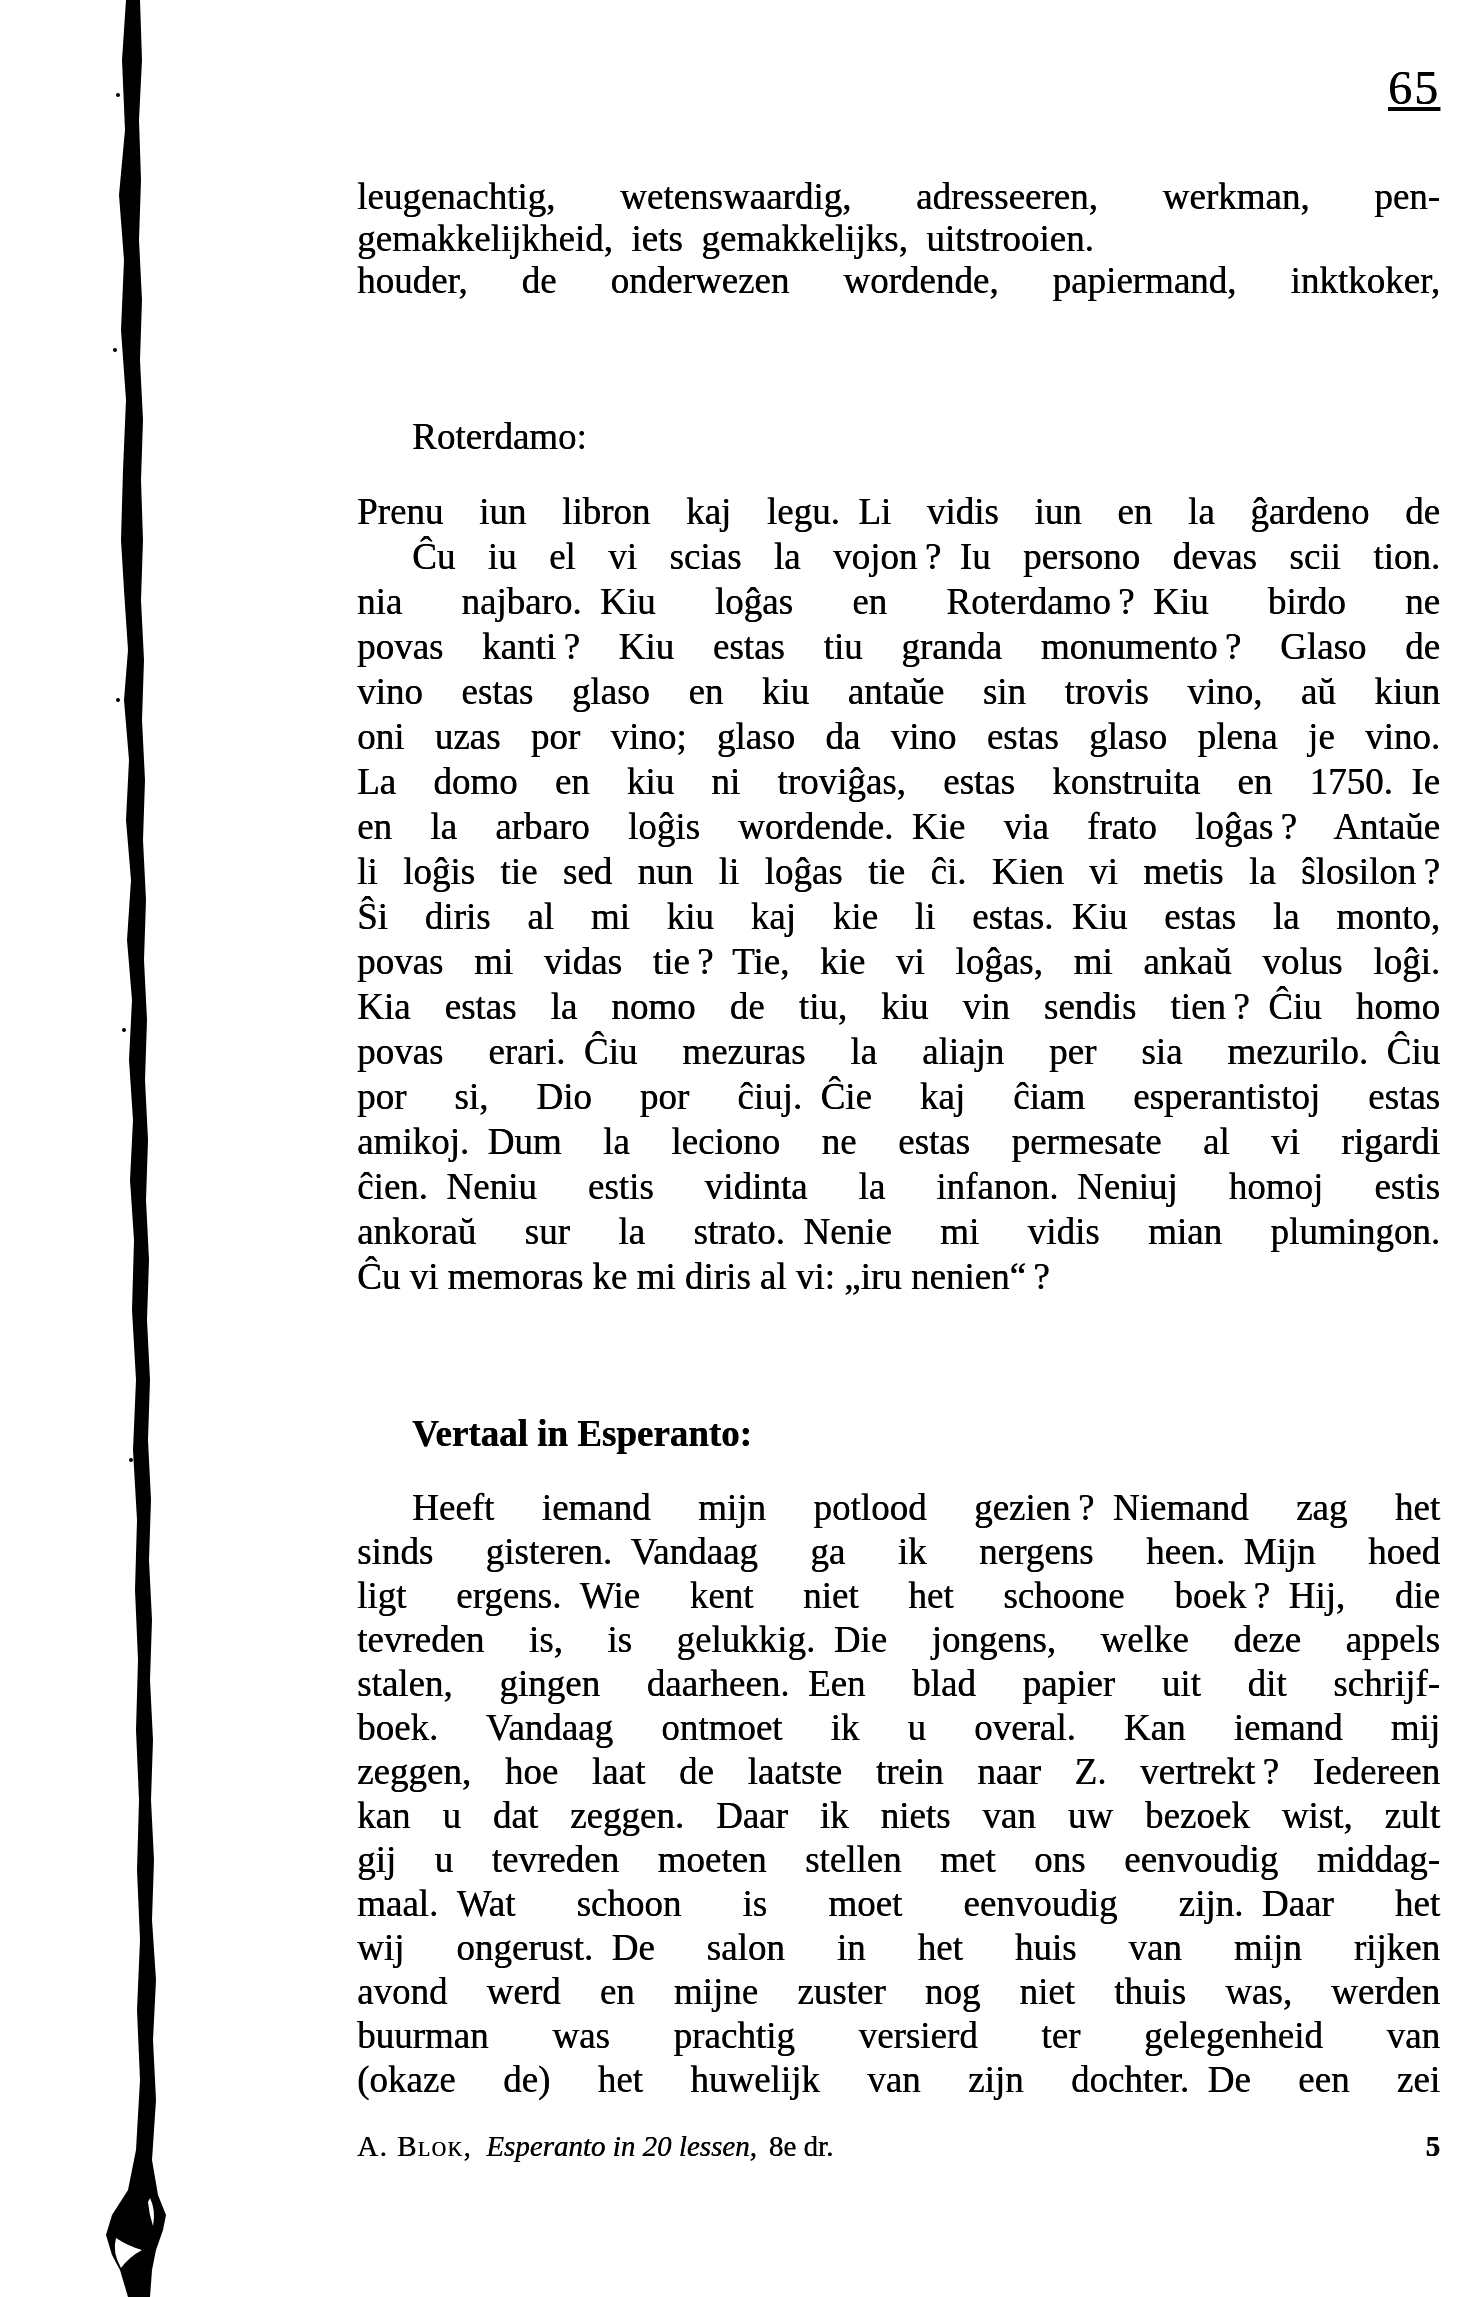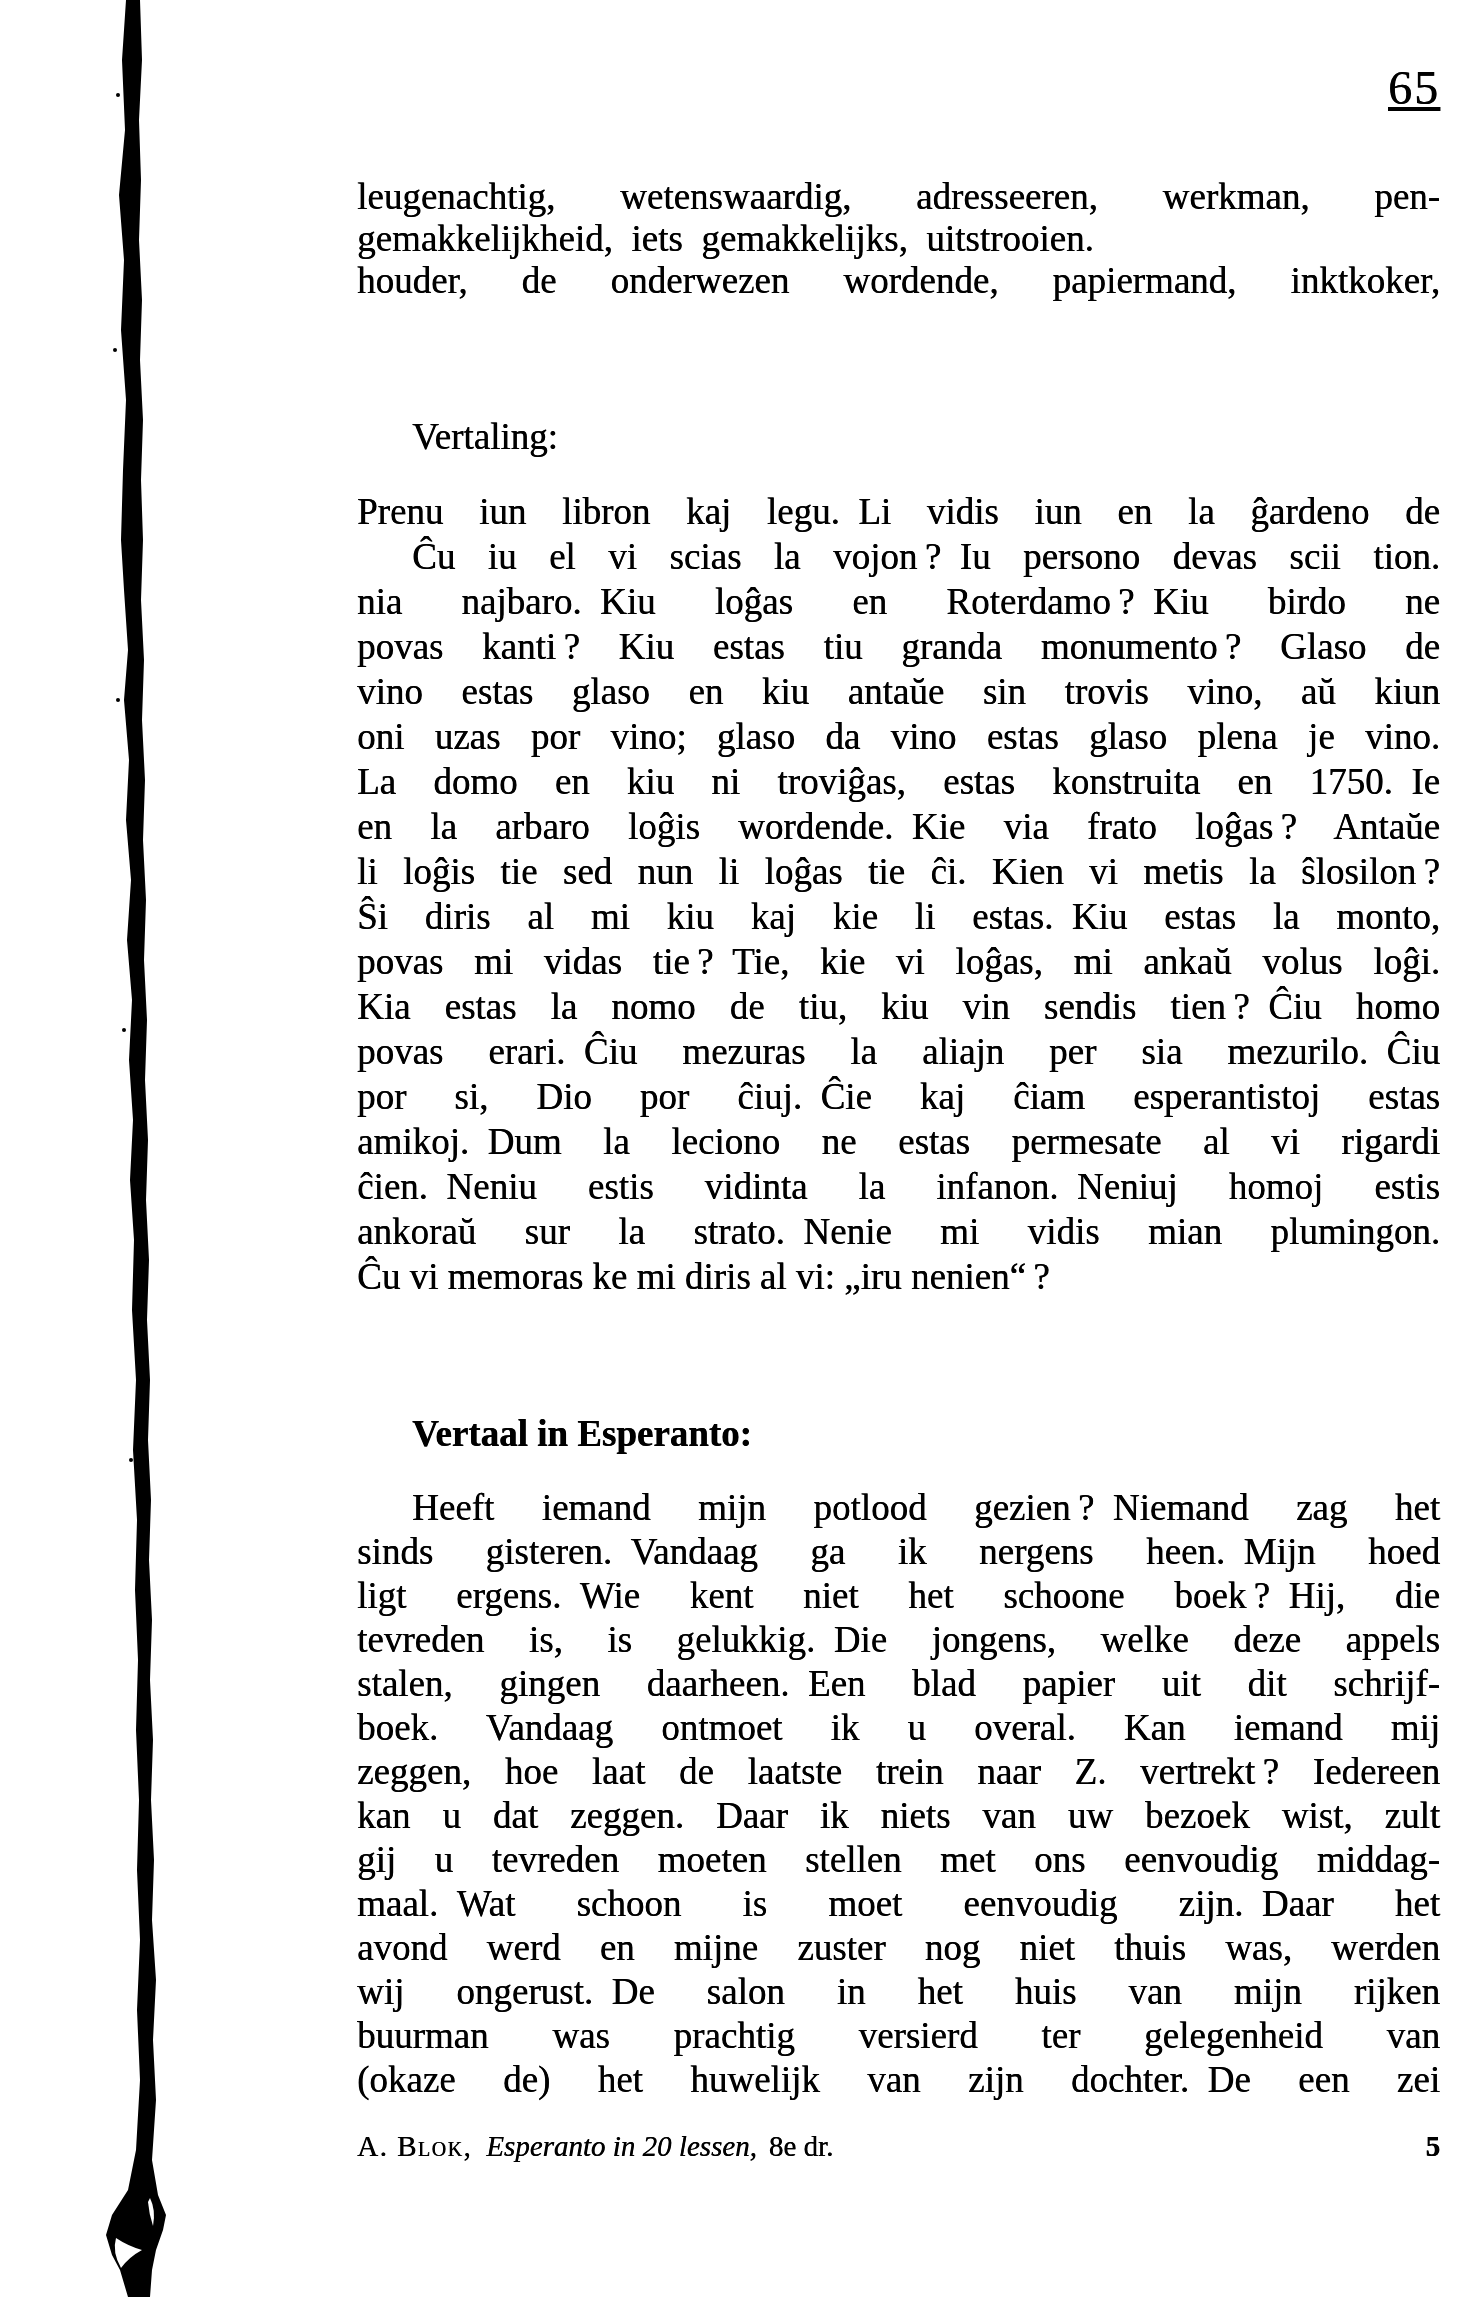--- a/index.html
+++ b/index.html
@@ -63,21 +63,21 @@
 <div class="content">
 
   <div class="page-number">65</div>
 
   <div class="para vocab">
     <div class="line">leugenachtig, wetenswaardig, adresseeren, werkman, pen-</div>
     <div class="line end">gemakkelijkheid, iets gemakkelijks, uitstrooien.</div>
     <div class="line">houder, de onderwezen wordende, papiermand, inktkoker,</div>
   </div>
 
-  <div class="heading heading-1">Vertaling:</div>
+  <div class="heading heading-1">Roterdamo:</div>
 
   <div class="para para-vertaling">
     <div class="line">Prenu iun libron kaj legu. Li vidis iun en la ĝardeno de</div>
     <div class="line indent">Ĉu iu el vi scias la vojon ? Iu persono devas scii tion.</div>
     <div class="line">nia najbaro. Kiu loĝas en Roterdamo ? Kiu birdo ne</div>
     <div class="line">povas kanti ? Kiu estas tiu granda monumento ? Glaso de</div>
     <div class="line">vino estas glaso en kiu antaŭe sin trovis vino, aŭ kiun</div>
     <div class="line">oni uzas por vino; glaso da vino estas glaso plena je vino.</div>
     <div class="line">La domo en kiu ni troviĝas, estas konstruita en 1750. Ie</div>
     <div class="line">en la arbaro loĝis wordende. Kie via frato loĝas ? Antaŭe</div>
@@ -99,22 +99,22 @@
     <div class="line indent">Heeft iemand mijn potlood gezien ? Niemand zag het</div>
     <div class="line">sinds gisteren. Vandaag ga ik nergens heen. Mijn hoed</div>
     <div class="line">ligt ergens. Wie kent niet het schoone boek ? Hij, die</div>
     <div class="line">tevreden is, is gelukkig. Die jongens, welke deze appels</div>
     <div class="line">stalen, gingen daarheen. Een blad papier uit dit schrijf-</div>
     <div class="line">boek. Vandaag ontmoet ik u overal. Kan iemand mij</div>
     <div class="line">zeggen, hoe laat de laatste trein naar Z. vertrekt ? Iedereen</div>
     <div class="line">kan u dat zeggen. Daar ik niets van uw bezoek wist, zult</div>
     <div class="line">gij u tevreden moeten stellen met ons eenvoudig middag-</div>
     <div class="line">maal. Wat schoon is moet eenvoudig zijn. Daar het</div>
+    <div class="line">wij ongerust. De salon in het huis van mijn rijken</div>
     <div class="line">avond werd en mijne zuster nog niet thuis was, werden</div>
-    <div class="line">wij ongerust. De salon in het huis van mijn rijken</div>
     <div class="line">buurman was prachtig versierd ter gelegenheid van</div>
     <div class="line">(okaze de) het huwelijk van zijn dochter. De een zei</div>
   </div>
 
   <div class="footer">
     <div>
       <span class="author">A. Blok,</span><span class="title">Esperanto in 20 lessen,</span><span>8e dr.</span>
     </div>
     <div class="page-num">5</div>
   </div>

